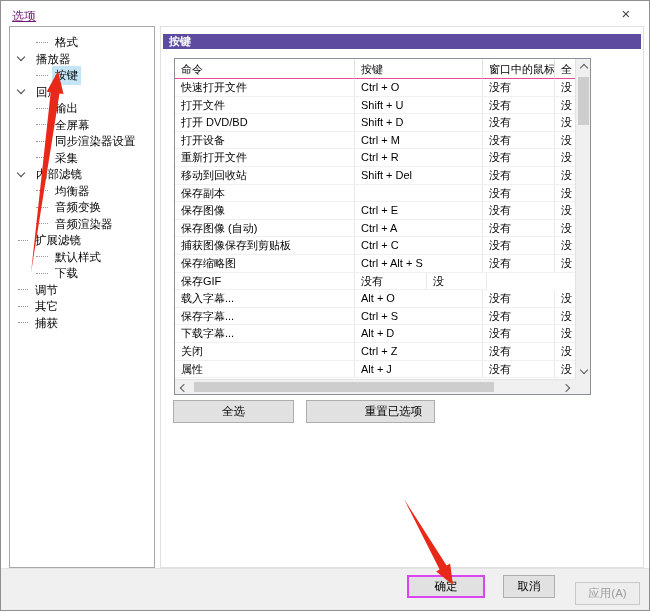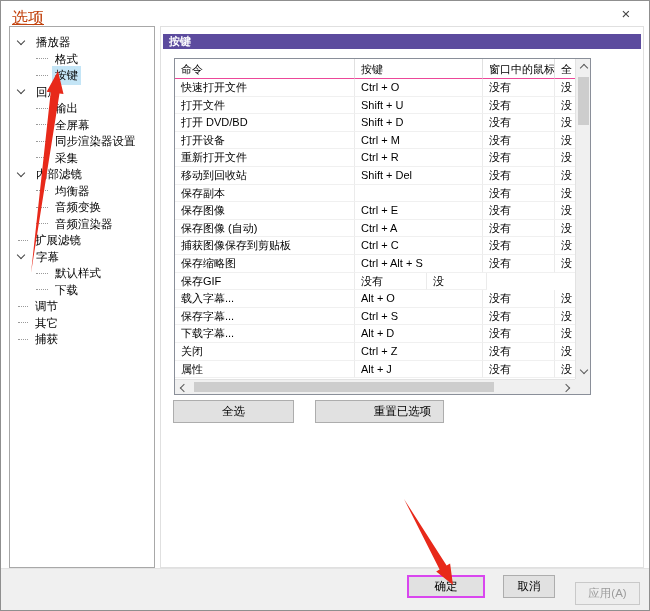--- a/index.html
+++ b/index.html
@@ -1,19 +1,19 @@
 <!DOCTYPE html>
 <html style="--accent_purple: #5c4b9e; --selection: #c4e5f6; --arrow_red: #e8291a; --focus_blue: #0078d7;"><head>
 <meta charset="utf-8">
 <style>
   html,body{margin:0;padding:0;background:#d8d8d8;font-family:"Liberation Sans","DejaVu Sans",sans-serif;}
   .dialog{position:relative;width:648px;height:609px;background:#ffffff;border:1px solid #8f8f8f;overflow:hidden;}
   
   .titlebar{position:absolute;left:0;top:0;width:100%;height:28px;background:#ffffff;}
-  .title{position:absolute;left:11px;top:7px;font-size:16px;color:#c2410c;text-decoration:underline;}
+  .title{position:absolute;left:11px;top:7px;font-size:12px;color:#701a75;text-decoration:underline;}
   .closebtn{position:absolute;right:6px;top:0;width:34px;height:28px;text-align:center;line-height:26px;font-size:15px;color:#444;cursor:pointer;}
   
   .tree{position:absolute;left:8px;top:25px;width:146px;height:542px;background:#fff;border:1px solid #a8a8a8;padding-top:7px;box-sizing:border-box;overflow:hidden;}
   .tree-item{position:relative;height:16.5px;line-height:16.5px;font-size:11.5px;color:#000;white-space:nowrap;display:flex;align-items:center;cursor:default;}
   .tree-item .chev{width:5px;height:5px;border-right:1.4px solid #444;border-bottom:1.4px solid #444;transform:rotate(45deg);margin-left:8px;margin-right:9px;margin-top:-3px;flex:0 0 auto;}
   .tree-item .stub{border-top:1px dotted #9a9a9a;height:0;flex:0 0 auto;}
   .tree-item.lvl0 .stub{width:10px;margin-left:8px;margin-right:4px;}
   .tree-item.lvl1 .stub{width:12px;margin-left:26px;margin-right:4px;}
   .tree-item .lbl{padding:1px 3px;}
   .tree-item.selected .lbl{background:var(--selection,#c4e5f6);}
@@ -36,47 +36,47 @@
   .up .sb-chev{transform:rotate(-135deg);margin-top:3px;}
   .down .sb-chev{transform:rotate(45deg);margin-bottom:3px;}
   .left .sb-chev{transform:rotate(135deg);margin-left:3px;}
   .right .sb-chev{transform:rotate(-45deg);margin-right:3px;}
   .vthumb{position:absolute;left:2px;right:1px;top:18px;height:48px;background:#cdcdcd;}
   .hthumb{position:absolute;top:2px;bottom:2px;left:19px;width:300px;background:#cdcdcd;}
   .corner{position:absolute;right:0;bottom:0;width:15px;height:15px;background:#f0f0f0;}
   
   .btn{position:absolute;height:23px;background:#e1e1e1;border:1px solid #adadad;font-size:11.5px;color:#000;text-align:center;line-height:21px;box-sizing:border-box;cursor:pointer;font-family:inherit;padding:0;}
   #btn-select-all{left:172px;top:399px;width:121px;}
-  #btn-reset{left:314px;top:399px;width:129px;padding-left:46px;}
+  #btn-reset{left:305px;top:399px;width:129px;padding-left:46px;}
   
   .footer{position:absolute;left:0;bottom:0;width:100%;height:41px;background:#f0f0f0;border-top:1px solid #e3e3e3;}
   #btn-ok{left:406px;top:574px;width:78px;border:2px solid #d946ef;line-height:19px;}
   #btn-cancel{left:502px;top:574px;width:52px;}
   #btn-apply{left:574px;top:574px;width:65px;background:#ededed;border-color:#c9c9c9;color:#9b9b9b;cursor:default;margin-top:7px;}
   .arrows{position:absolute;left:0;top:0;width:650px;height:611px;pointer-events:none;}
 </style>
 </head>
 <body>
 
 <div class="dialog">
 
   <div class="titlebar">
     <span class="title">选项</span>
     <span class="closebtn">×</span>
   </div>
 
   <div class="tree" id="tree">
+      <div class="tree-item lvl1">
+        <span class="stub"></span>
+        <span class="lbl">格式</span>
+      </div>
       <div class="tree-item lvl0">
         <span class="chev"></span>
         <span class="lbl">播放器</span>
       </div>
-      <div class="tree-item lvl1">
-        <span class="stub"></span>
-        <span class="lbl">格式</span>
-      </div>
       <div class="tree-item lvl1 selected">
         <span class="stub"></span>
         <span class="lbl">按键</span>
       </div>
       <div class="tree-item lvl0">
         <span class="chev"></span>
         <span class="lbl">回放</span>
       </div>
       <div class="tree-item lvl1">
         <span class="stub"></span>
@@ -106,24 +106,20 @@
         <span class="stub"></span>
         <span class="lbl">音频变换</span>
       </div>
       <div class="tree-item lvl1">
         <span class="stub"></span>
         <span class="lbl">音频渲染器</span>
       </div>
       <div class="tree-item lvl0">
         <span class="stub"></span>
         <span class="lbl">扩展滤镜</span>
-      </div>
-      <div class="tree-item lvl0">
-        <span class="chev"></span>
-        <span class="lbl">字幕</span>
       </div>
       <div class="tree-item lvl1">
         <span class="stub"></span>
         <span class="lbl">默认样式</span>
       </div>
       <div class="tree-item lvl1">
         <span class="stub"></span>
         <span class="lbl">下载</span>
       </div>
       <div class="tree-item lvl0">

